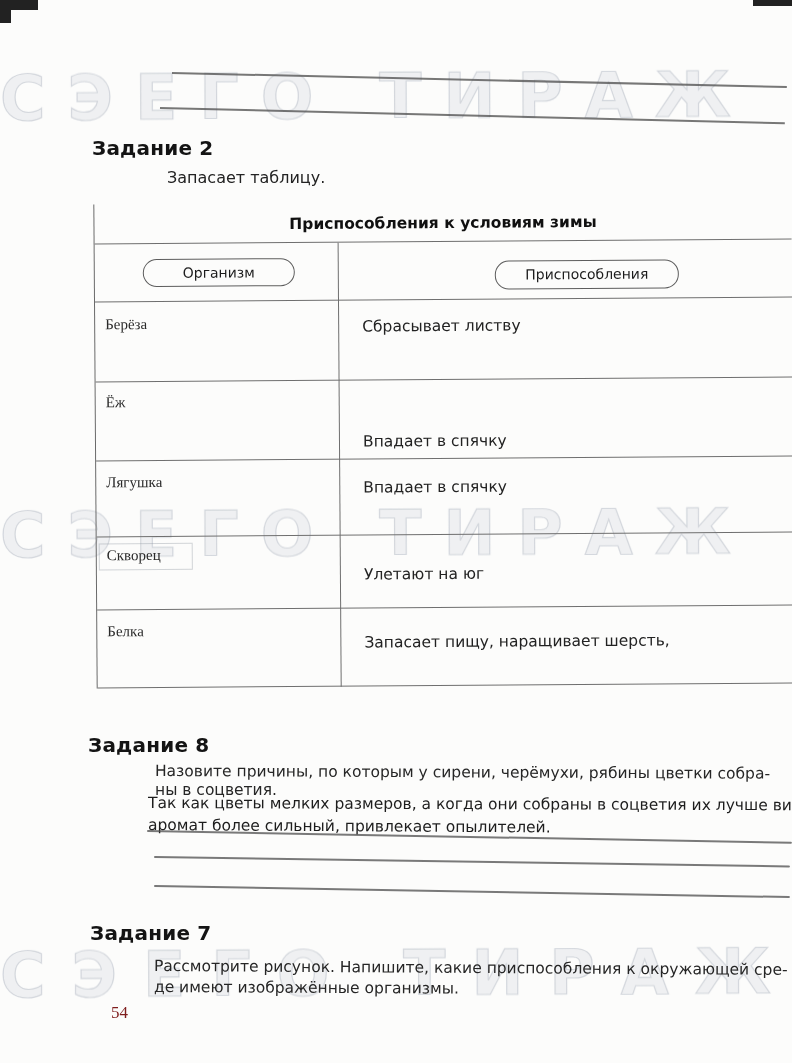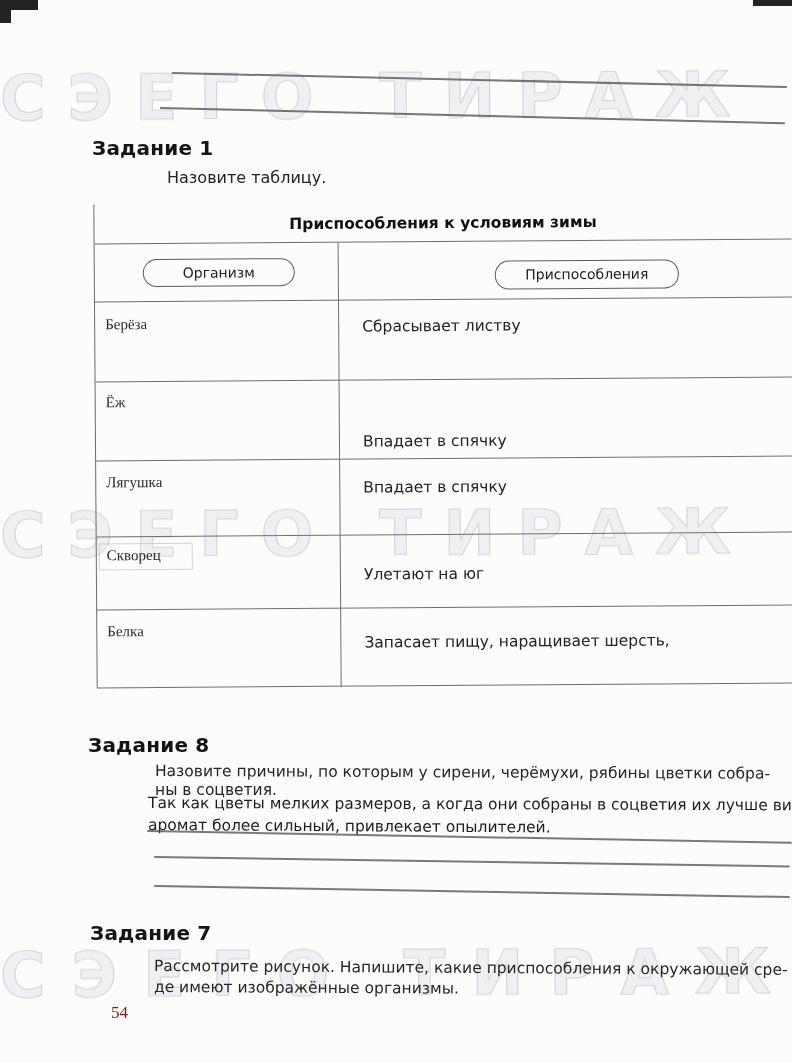--- a/index.html
+++ b/index.html
@@ -76,22 +76,22 @@
   <div class="abs artifact" style="left:0;top:8px;width:11px;height:15px;"></div>
   <div class="abs artifact" style="left:753px;top:0;width:39px;height:6px;"></div>
 
   <div class="abs watermark" style="top:62px;height:70px;line-height:70px;">СЭЕГО ТИРАЖ</div>
   <div class="abs watermark" style="top:498px;height:72px;line-height:72px;">СЭЕГО ТИРАЖ</div>
   <div class="abs watermark" style="top:936px;height:75px;line-height:75px;letter-spacing:26px;">СЭЕГО ТИРАЖ</div>
 
   <div class="abs streak" style="left:172px;top:72px;width:615px;transform:rotate(1.3deg);"></div>
   <div class="abs streak" style="left:160px;top:107px;width:625px;transform:rotate(1.4deg);"></div>
 
-  <div class="abs task-heading" style="left:92px;top:136px;">Задание 1</div>
-  <div class="abs instruction" style="left:167px;top:168px;">Назовите таблицу.</div>
+  <div class="abs task-heading" style="left:92px;top:136px;">Задание 2</div>
+  <div class="abs instruction" style="left:167px;top:168px;">Запасает таблицу.</div>
 
   <div id="t3-table" class="abs">
     <div class="t-row t-title">
       <span>Приспособления к условиям зимы</span>
     </div>
     <div class="t-row t-header">
       <div class="pill pill-organism">Организм</div>
       <div class="pill pill-adaptation">Приспособления</div>
     </div>
 

